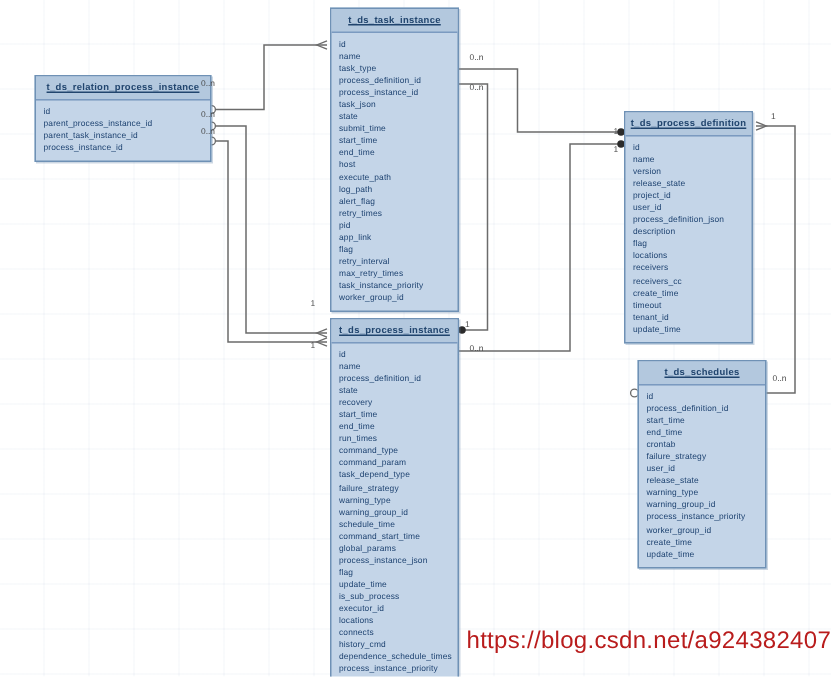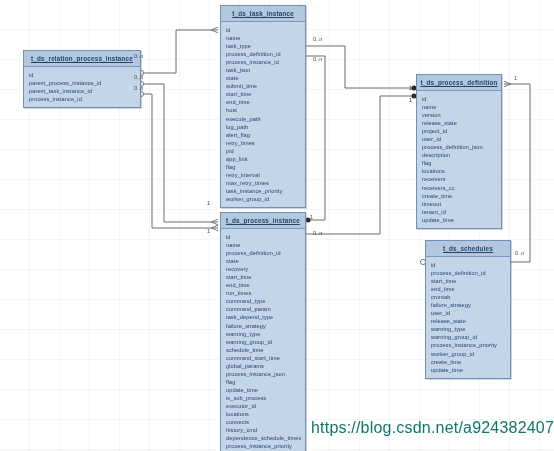--- a/index.html
+++ b/index.html
@@ -71,21 +71,21 @@
     font-size: 5.6px;
     color: #4a4a4a;
     white-space: nowrap;
     font-family: "Liberation Sans", sans-serif;
   }
   .watermark {
     position: absolute;
     left: 311px;
     top: 419px;
     font-size: 16px;
-    color: #0f766e;
+    color: #b91c1c;
     white-space: nowrap;
     font-family: "Liberation Sans", sans-serif;
     letter-spacing: 0.2px;
   }
 </style>
 </head>
 <body>
 
 <div id="canvas"></div>
 

